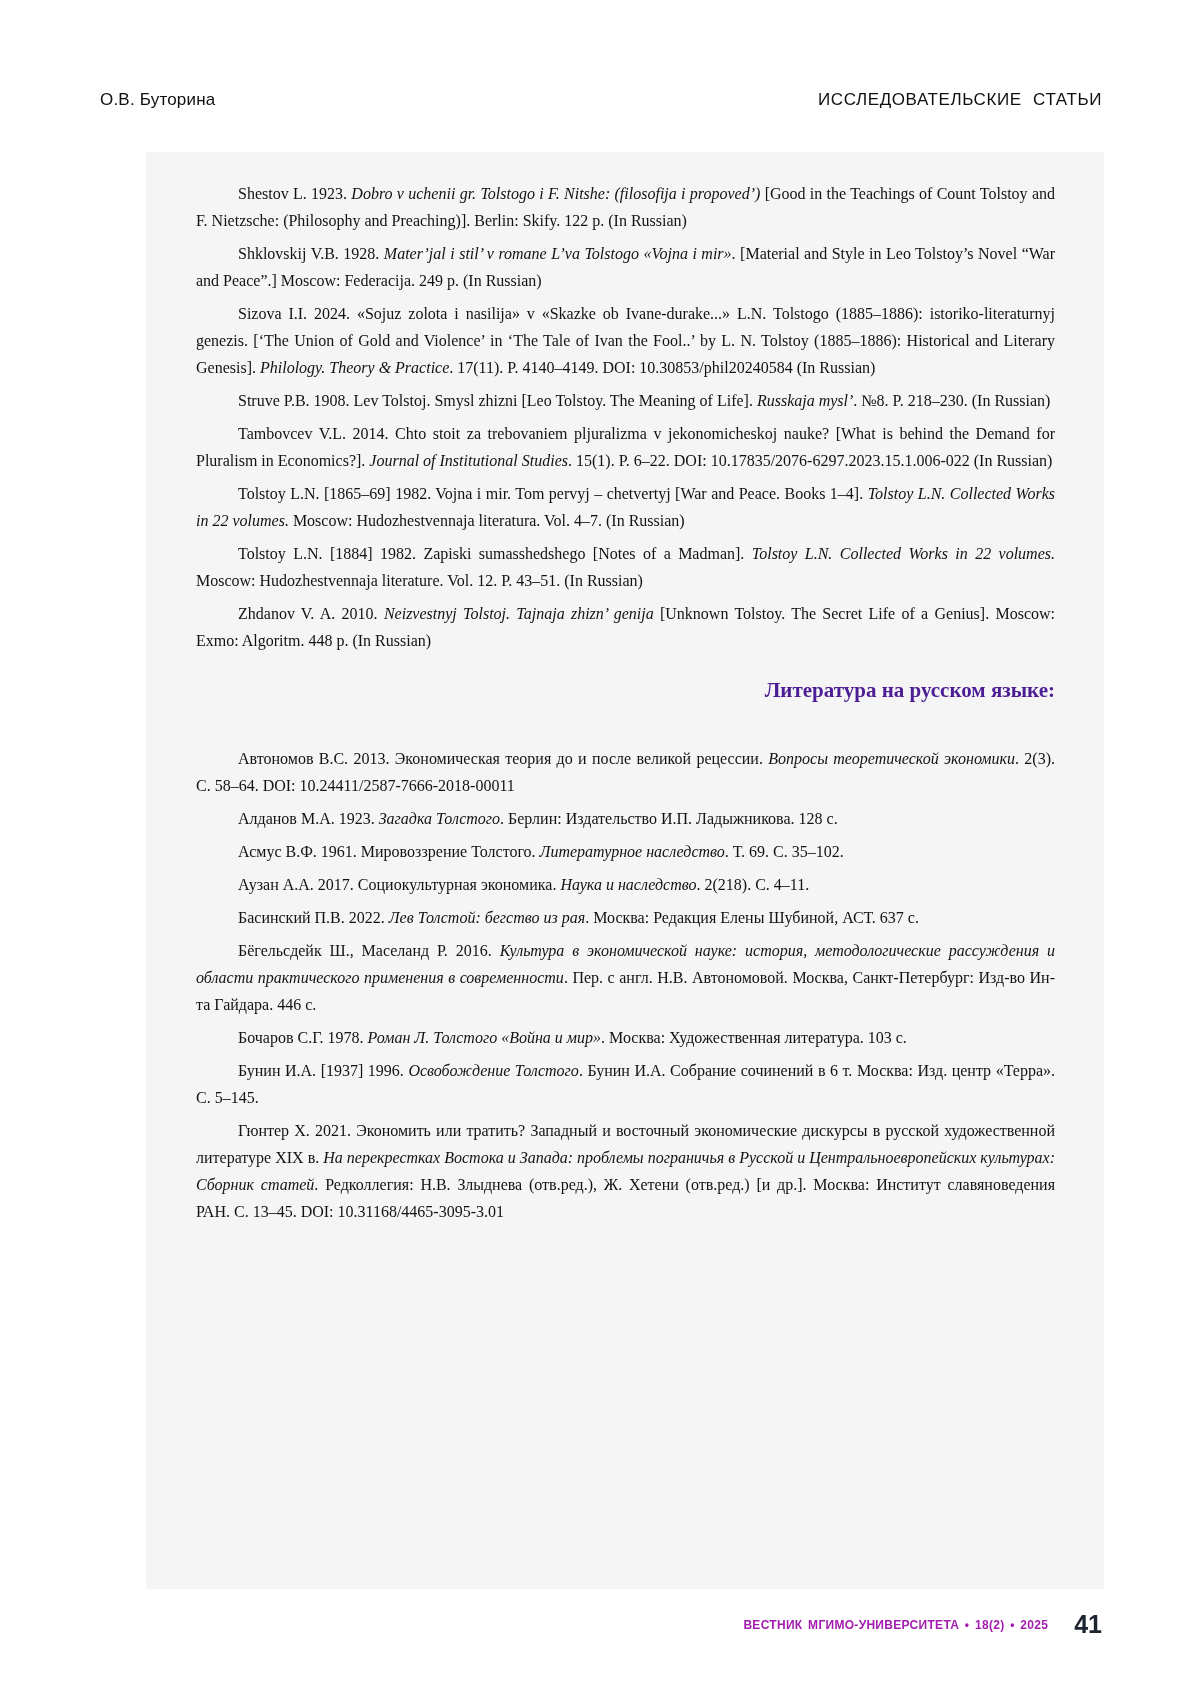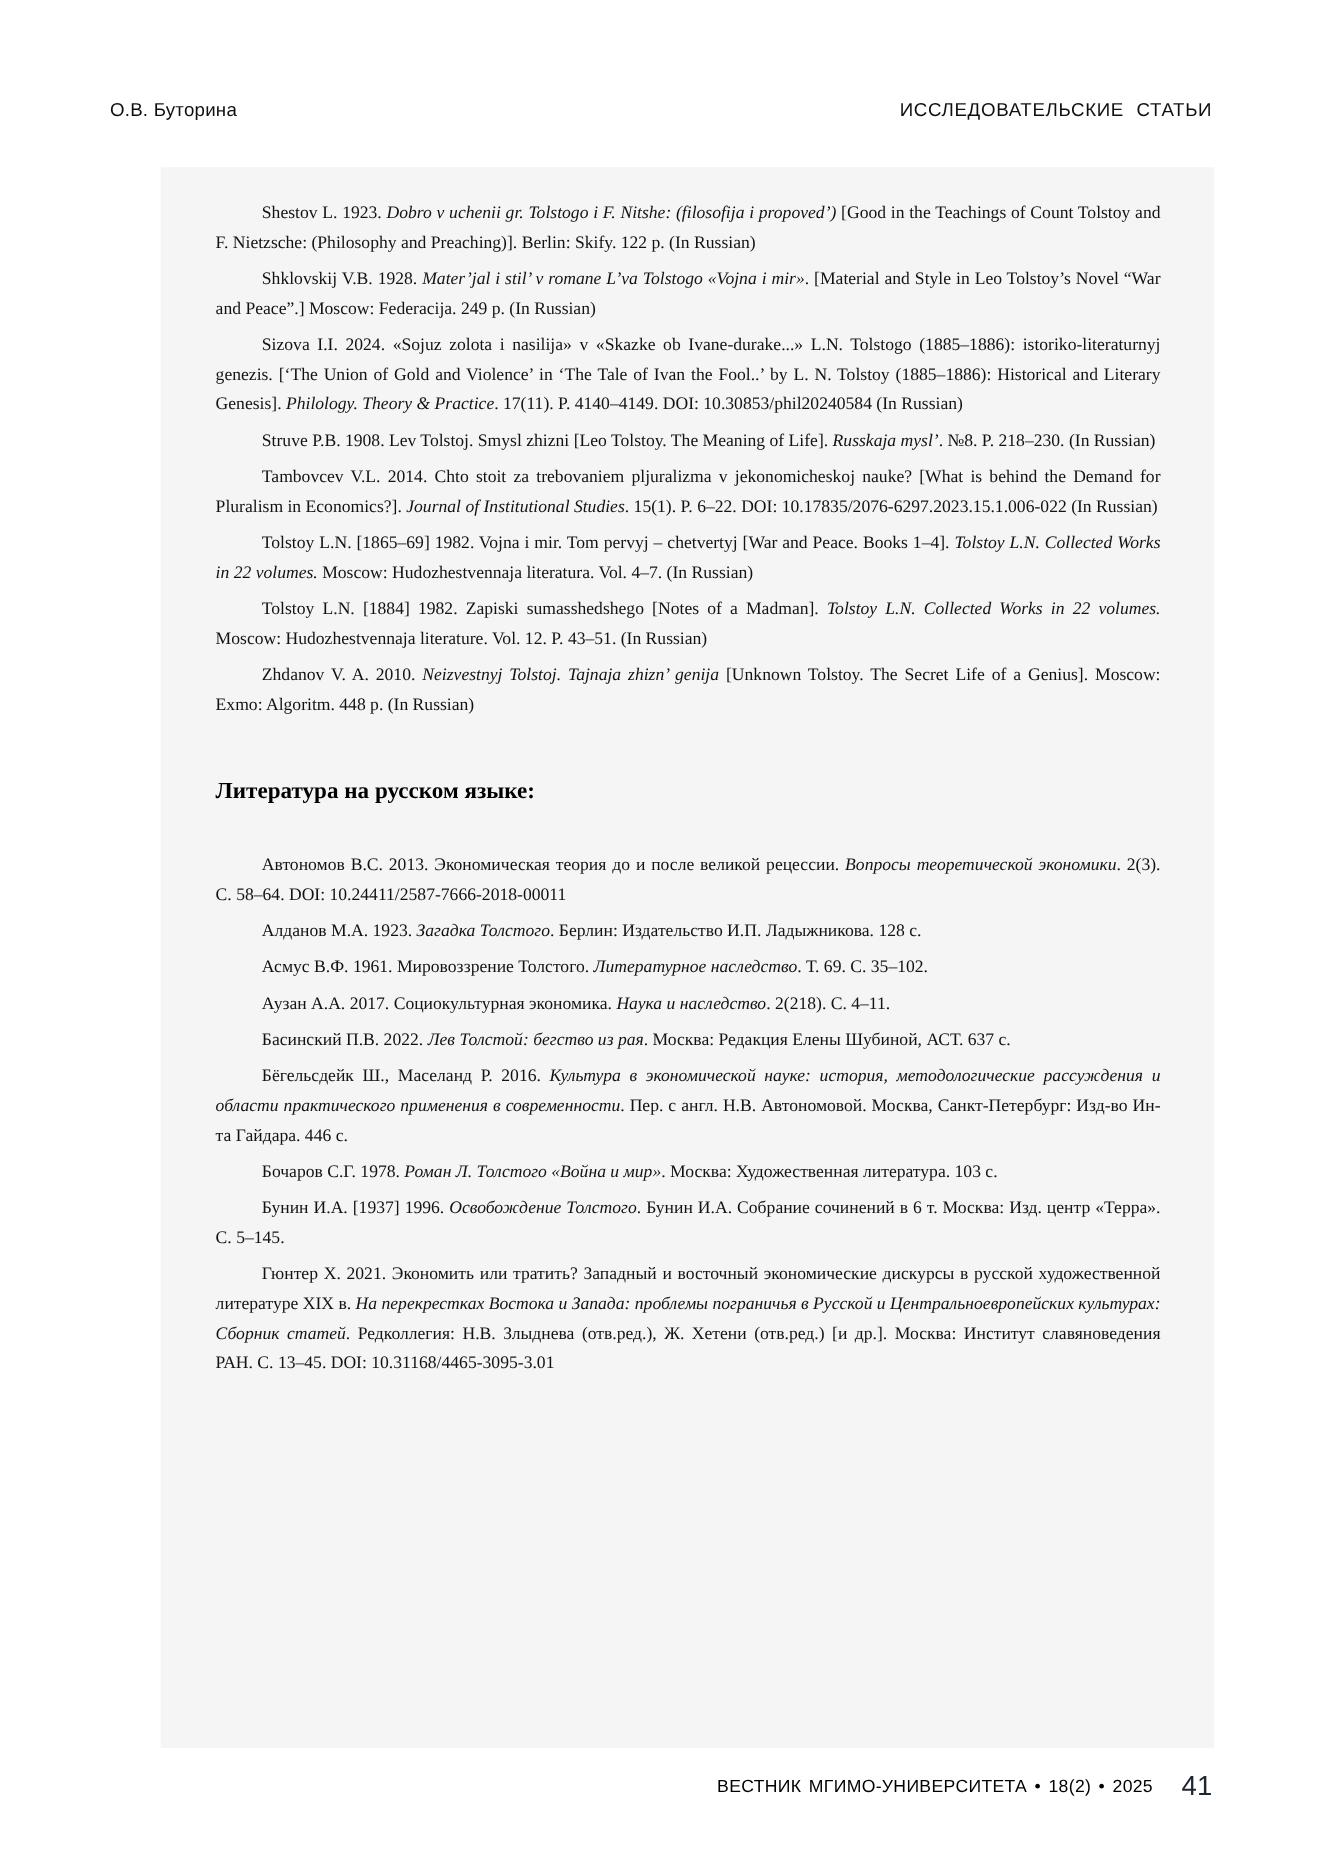--- a/index.html
+++ b/index.html
@@ -42,46 +42,47 @@
   .refs p.ref {
     margin: 0 0 6px 0;
     font-size: 16px;
     line-height: 27px;
     text-align: justify;
     text-indent: 42px;
     color: #121212;
   }
   .refs p.ref i { font-style: italic; }
   .russian-heading {
-    margin: 52px 0 42px 0;
+    margin: 24px 0 42px 0;
     font-size: 21px;
     font-weight: bold;
-    color: #000000;
+    color: #4c1d95;
     text-indent: 0;
+    text-align: right;
   }
   .page-footer {
     position: absolute;
     top: 1610px;
     left: 100px;
     right: 98px;
     display: flex;
     justify-content: flex-end;
     align-items: center;
     font-family: "Liberation Sans", sans-serif;
   }
   .journal-line {
-    font-size: 16px;
-    font-weight: normal;
-    color: #000000;
+    font-size: 12px;
+    font-weight: bold;
+    color: #a21caf;
     letter-spacing: 0.3px;
     word-spacing: 2px;
   }
   .page-number {
     font-size: 25px;
-    font-weight: normal;
+    font-weight: bold;
     color: #1d2530;
     margin-left: 26px;
   }
 </style>
 </head>
 <body>
 
 <div class="page-header">
   <span class="author">О.В. Буторина</span>
   <span class="section">ИССЛЕДОВАТЕЛЬСКИЕ СТАТЬИ</span>

